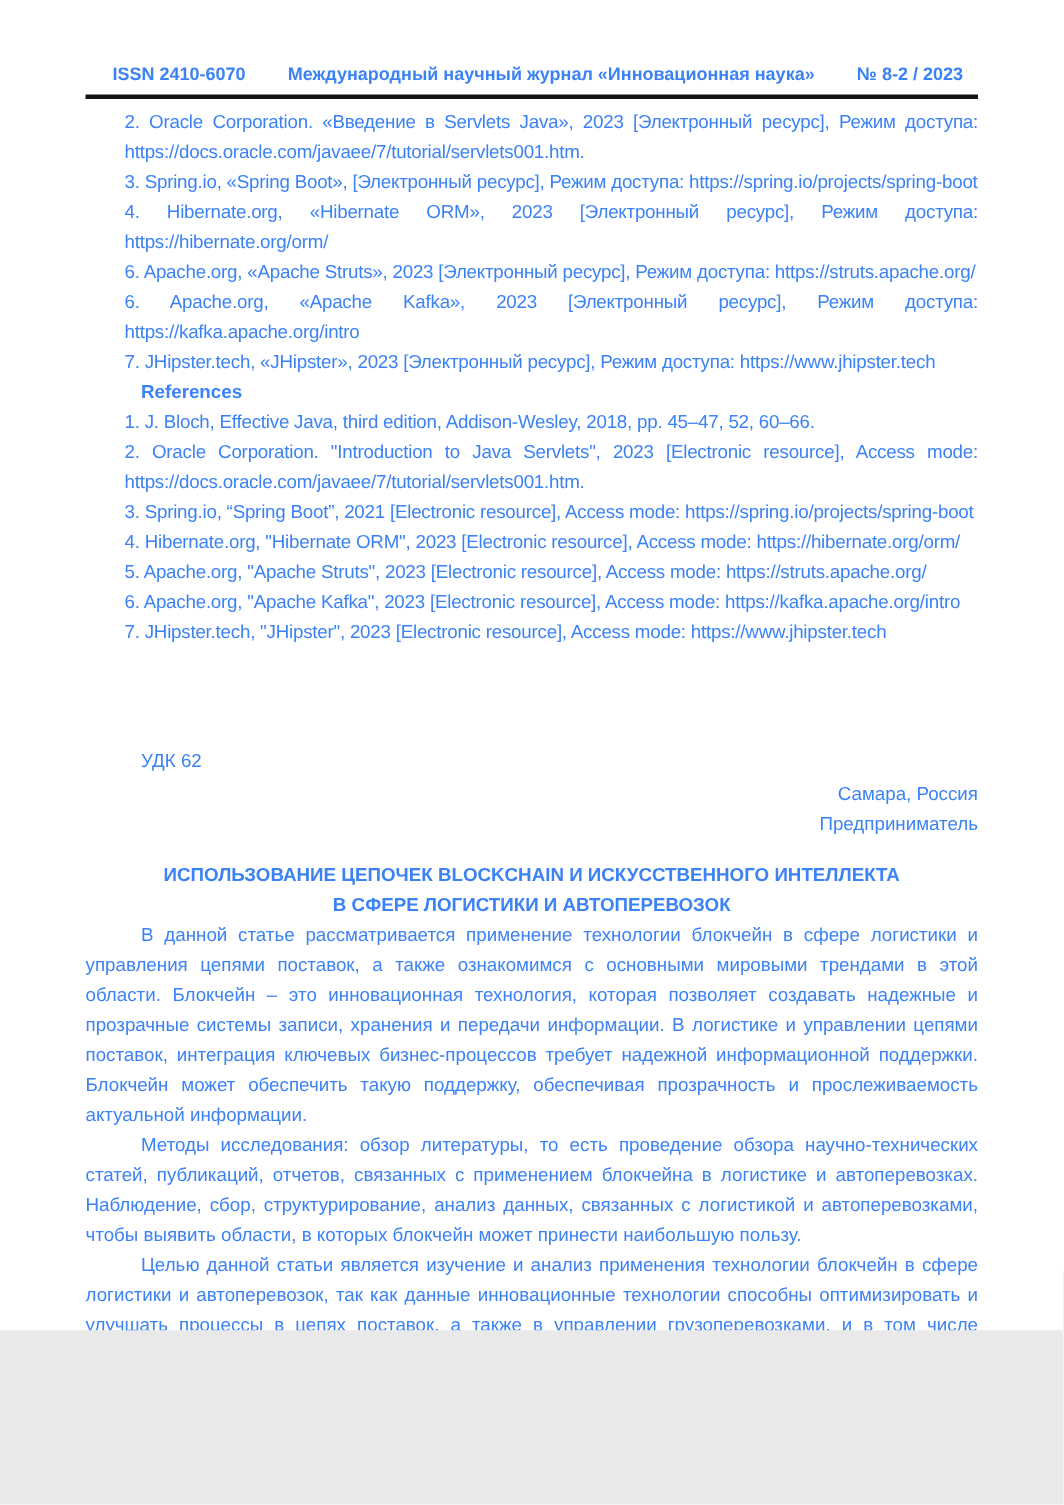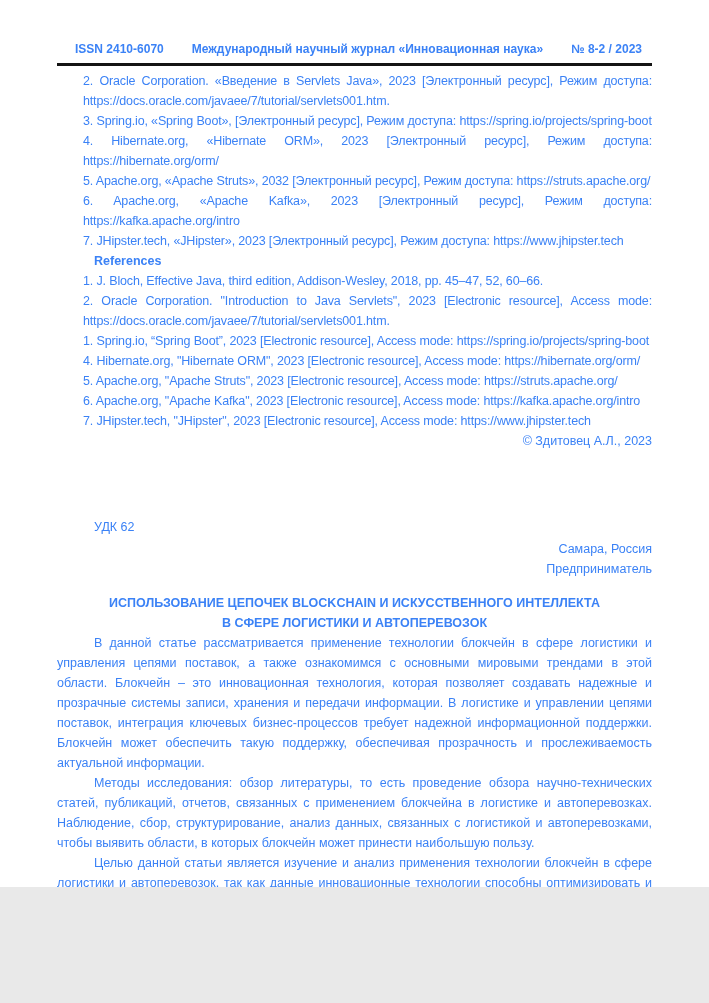--- a/index.html
+++ b/index.html
@@ -81,35 +81,34 @@
     <span>ISSN 2410-6070</span>
     <span class="center">Международный научный журнал «Инновационная наука»</span>
     <span>№ 8-2 / 2023</span>
   </div>
 
   <div class="content">
 
     <p class="ref">2. Oracle Corporation. «Введение в Servlets Java», 2023 [Электронный ресурс], Режим доступа: https://docs.oracle.com/javaee/7/tutorial/servlets001.htm.</p>
     <p class="ref">3. Spring.io, «Spring Boot», [Электронный ресурс], Режим доступа: https://spring.io/projects/spring-boot</p>
     <p class="ref">4. Hibernate.org, «Hibernate ORM», 2023 [Электронный ресурс], Режим доступа: https://hibernate.org/orm/</p>
-    <p class="ref">5. Apache.org, «Apache Struts», 2032 [Электронный ресурс], Режим доступа: https://struts.apache.org/</p>
+    <p class="ref">6. Apache.org, «Apache Struts», 2023 [Электронный ресурс], Режим доступа: https://struts.apache.org/</p>
     <p class="ref">6. Apache.org, «Apache Kafka», 2023 [Электронный ресурс], Режим доступа: https://kafka.apache.org/intro</p>
     <p class="ref">7. JHipster.tech, «JHipster», 2023 [Электронный ресурс], Режим доступа: https://www.jhipster.tech</p>
 
     <p class="refs-heading">References</p>
 
     <p class="ref">1. J. Bloch, Effective Java, third edition, Addison-Wesley, 2018, pp. 45–47, 52, 60–66.</p>
     <p class="ref">2. Oracle Corporation. "Introduction to Java Servlets", 2023 [Electronic resource], Access mode: https://docs.oracle.com/javaee/7/tutorial/servlets001.htm.</p>
-    <p class="ref">1. Spring.io, “Spring Boot”, 2023 [Electronic resource], Access mode: https://spring.io/projects/spring-boot</p>
+    <p class="ref">3. Spring.io, “Spring Boot”, 2021 [Electronic resource], Access mode: https://spring.io/projects/spring-boot</p>
     <p class="ref">4. Hibernate.org, "Hibernate ORM", 2023 [Electronic resource], Access mode: https://hibernate.org/orm/</p>
     <p class="ref">5. Apache.org, "Apache Struts", 2023 [Electronic resource], Access mode: https://struts.apache.org/</p>
     <p class="ref">6. Apache.org, "Apache Kafka", 2023 [Electronic resource], Access mode: https://kafka.apache.org/intro</p>
     <p class="ref">7. JHipster.tech, "JHipster", 2023 [Electronic resource], Access mode: https://www.jhipster.tech</p>
 
-    <p class="copyright">© Здитовец А.Л., 2023</p>
 
     <p class="udc">УДК 62</p>
 
     <div class="author-block">
       <div>Самара, Россия</div>
       <div>Предприниматель</div>
     </div>
 
     <div class="article-title">
       <div>ИСПОЛЬЗОВАНИЕ ЦЕПОЧЕК BLOCKCHAIN И ИСКУССТВЕННОГО ИНТЕЛЛЕКТА</div>

